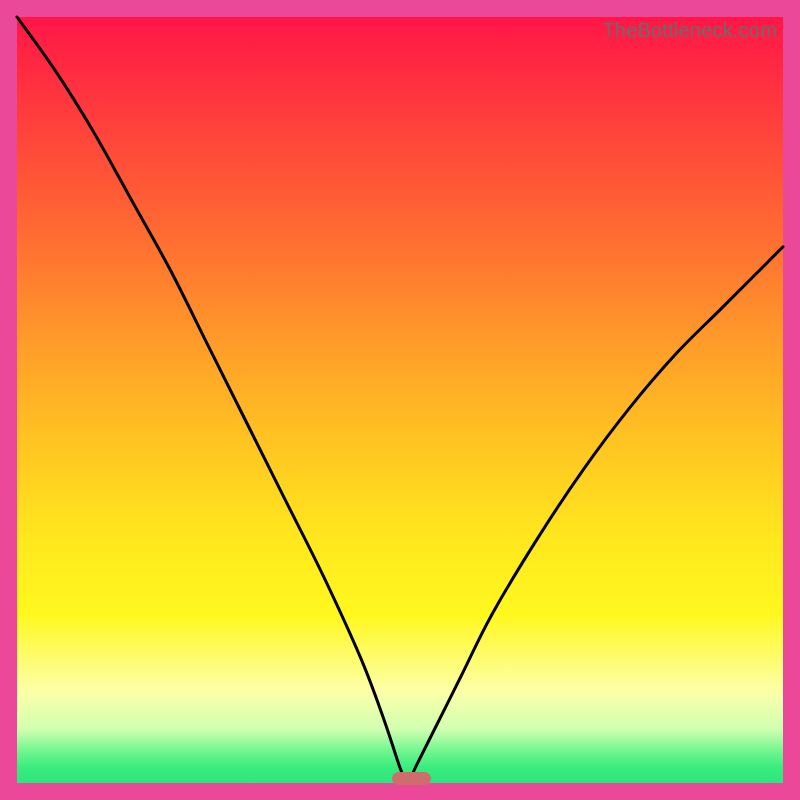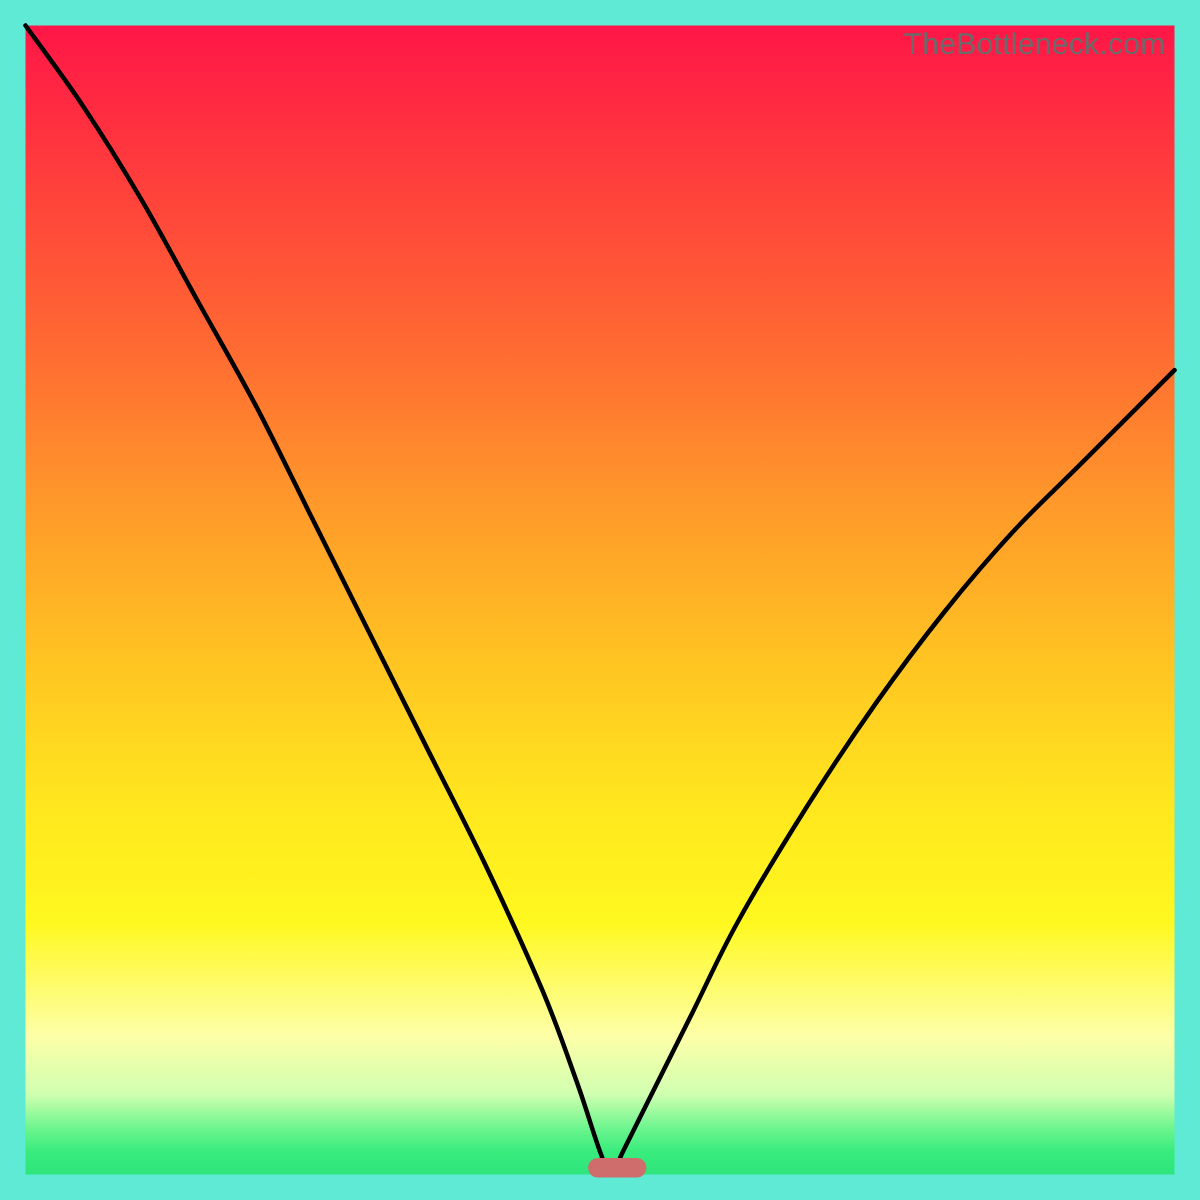--- a/index.html
+++ b/index.html
@@ -8,21 +8,21 @@
     width: 800px;
     height: 800px;
     background: #000;
     font-family: Arial, Helvetica, sans-serif;
     overflow: hidden;
   }
   .frame {
     position: relative;
     width: 800px;
     height: 800px;
-    background: #5eead4;
+    background: #ec4899;
   }
   .plot-area {
     position: absolute;
     left: 17px;
     top: 17px;
     width: 766px;
     height: 766px;
     
     background: linear-gradient(
       to bottom,

